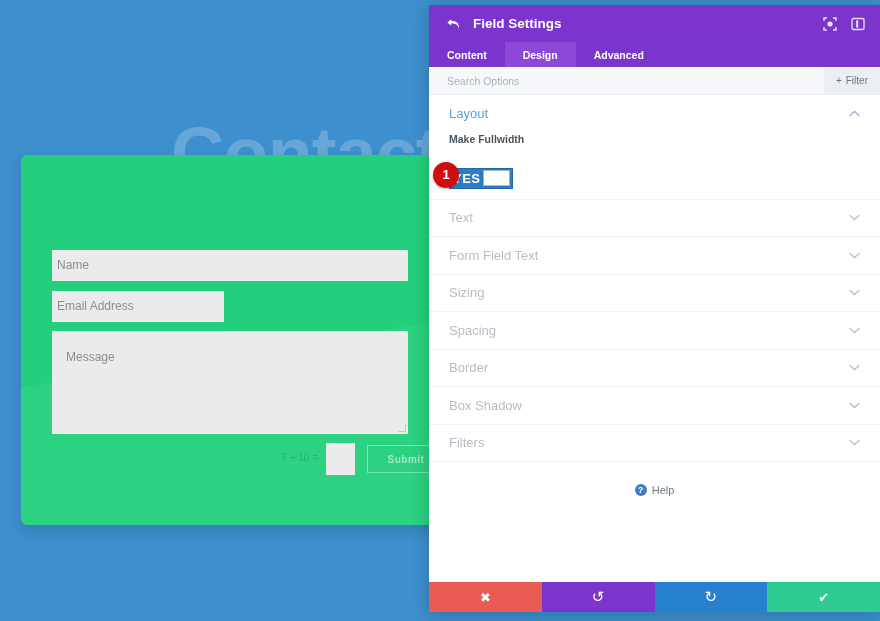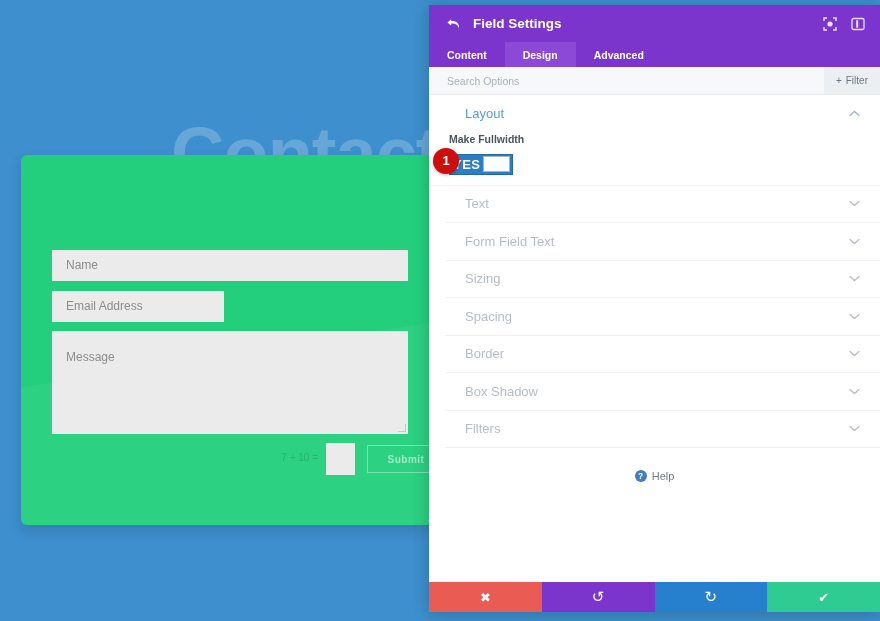--- a/index.html
+++ b/index.html
@@ -30,21 +30,21 @@
   
   #contact-card:after{
     content:"";position:absolute;left:-40px;bottom:-120px;width:640px;height:300px;
     background:rgba(255,255,255,0.045);
     transform:rotate(-9deg);pointer-events:none;
   }
 
   .form-field{
     position:absolute;background:#ebebeb;border:0;
     font-family:"Liberation Sans", sans-serif;font-size:12px;color:#8d8d8d;
-    box-sizing:border-box;padding:0 14px;
+    box-sizing:border-box;padding:0 5px;
   }
   #field-name{left:31px;top:95px;width:356px;height:31px;line-height:31px;}
   #field-email{left:31px;top:136px;width:172px;height:31px;line-height:31px;}
   #field-message{left:31px;top:176px;width:356px;height:103px;padding:19px 14px;line-height:1.3;}
   #field-message:after{
     content:"";position:absolute;right:2px;bottom:2px;width:7px;height:7px;
     border-right:1px solid #c4c4c4;border-bottom:1px solid #c4c4c4;
   }
 
   #captcha-row{position:absolute;left:31px;top:288px;width:356px;height:32px;}
@@ -106,29 +106,29 @@
   #search-input::placeholder{color:#a9b1ba;}
   #filter-button{
     height:100%;display:flex;align-items:center;gap:4px;
     padding:0 12px;background:#eceff2;color:#6b7682;font-size:10px;
   }
 
   #panel-body{flex:1;overflow:hidden;background:#fff;position:relative;}
 
   .section-row{
     height:37.5px;display:flex;align-items:center;justify-content:space-between;
-    padding:0 20px;border-bottom:1px solid #f0f1f3;box-sizing:border-box;margin-left:16px;
+    padding:0 20px;border-bottom:1px solid #f0f1f3;box-sizing:border-box;
   }
   .section-title{font-size:13px;color:#b7bdc4;}
   .section-row.open .section-title{color:#5b9dd9;}
   .chev{width:12px;height:12px;display:flex;align-items:center;justify-content:center;}
 
   #layout-section{border-bottom:0;}
   #layout-body{padding:0 20px 10px 20px;border-bottom:1px solid #f0f1f3;}
-  #fullwidth-label{font-size:10.5px;font-weight:bold;color:#4c545c;margin-bottom:9px;}
+  #fullwidth-label{font-size:10.5px;font-weight:bold;color:#4c545c;margin-bottom:23px;}
 
   #toggle-wrap{position:relative;display:inline-block;}
   #fullwidth-toggle{
     width:64px;height:21px;background:#2d7dc4;border:1px solid #2268a8;
     display:flex;align-items:center;box-sizing:border-box;position:relative;
   }
   #toggle-yes{
     color:#fff;font-size:13px;font-weight:bold;letter-spacing:.5px;
     margin-left:3px;
   }

